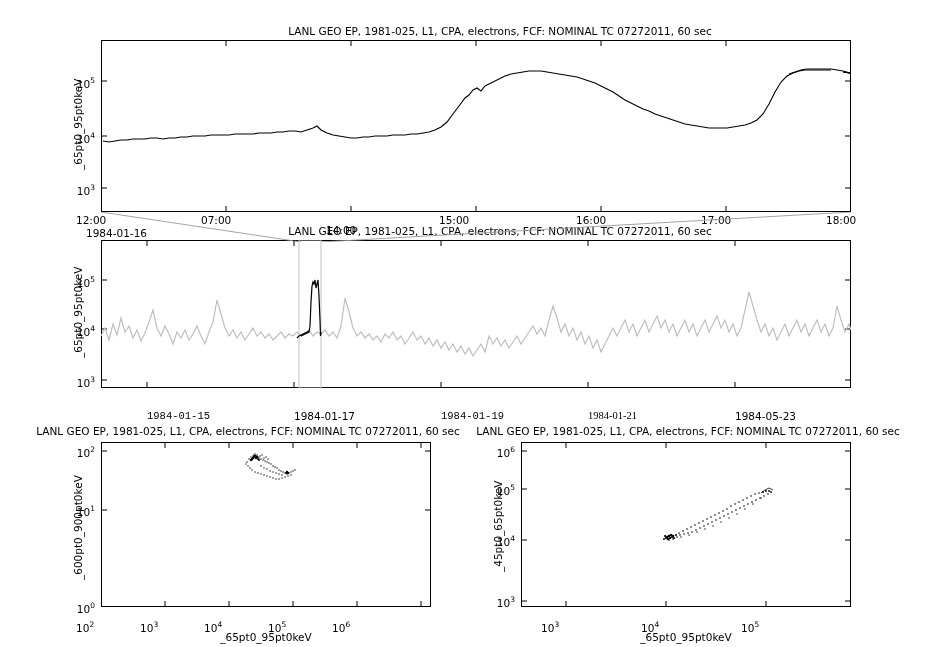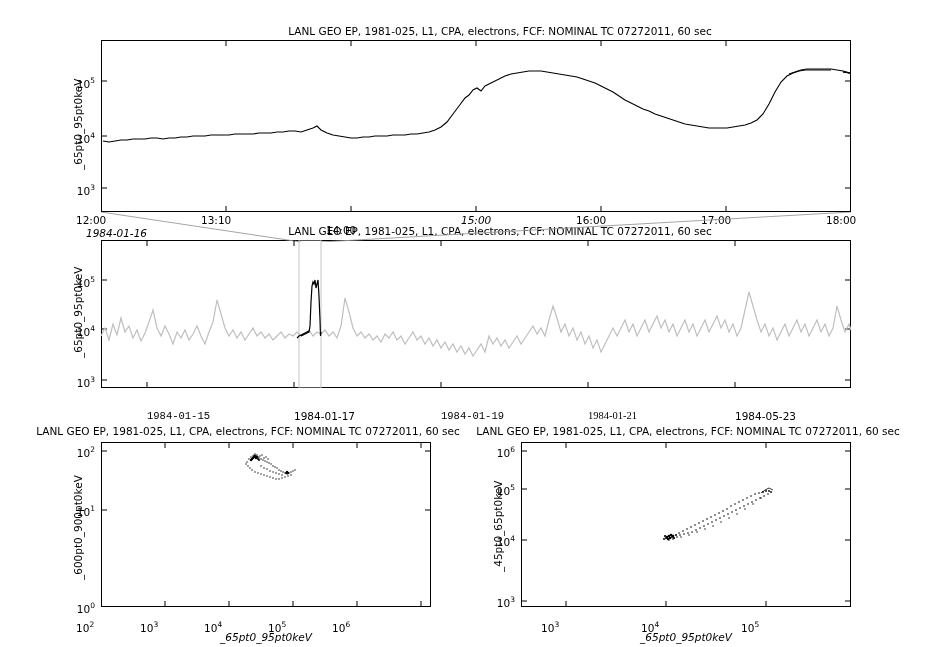--- a/index.html
+++ b/index.html
@@ -1,44 +1,44 @@
 <!DOCTYPE html>
 <html><head>
 <meta charset="utf-8">
 <style>
   html,body{margin:0;padding:0;background:#ffffff;}
   body{width:926px;height:647px;position:relative;font-family:"DejaVu Sans",sans-serif;color:#000;overflow:hidden;}
   .panel{position:absolute;}
   .title{position:absolute;font-size:10.5px;text-align:center;white-space:nowrap;color:#000;}
   .axes{position:absolute;border:1px solid #000;box-sizing:border-box;background:#fff;}
   .ylabel{position:absolute;font-size:10.5px;white-space:nowrap;transform-origin:0 0;transform:rotate(-90deg);}
-  .xlabel{position:absolute;font-size:10.5px;white-space:nowrap;text-align:center;font-style:italic;}
+  .xlabel{position:absolute;font-size:10.5px;white-space:nowrap;text-align:center;}
   .tick-x{position:absolute;font-size:10.5px;white-space:nowrap;text-align:left;}
   .tick-y{position:absolute;font-size:10.5px;white-space:nowrap;text-align:right;}
   .sup{font-size:7.5px;vertical-align:super;}
   svg{display:block;}
   .tk{stroke:#000;stroke-width:1;}
 </style>
 </head>
 <body>
 
 <div class="panel">
   <div class="title" style="left:155px;top:25px;width:690px;">LANL GEO EP, 1981-025, L1, CPA, electrons, FCF: NOMINAL TC 07272011, 60 sec</div>
   <div class="axes" style="left:101px;top:40px;width:750px;height:172px;"></div>
 
   <div class="ylabel" style="left:72px;top:170px;font-size:10.5px;">_65pt0_95pt0keV</div>
 
   <div class="tick-y" style="left:57px;top:183px;width:38px;"><span>10</span><span class="sup">3</span></div>
   <div class="tick-y" style="left:57px;top:131px;width:38px;"><span>10</span><span class="sup">4</span></div>
   <div class="tick-y" style="left:57px;top:76px;width:38px;"><span>10</span><span class="sup">5</span></div>
 
   <div class="tick-x" style="left:76px;top:214px;width:50px;">12:00</div>
-  <div class="tick-x" style="left:201px;top:214px;width:50px;">13:10</div>
+  <div class="tick-x" style="left:201px;top:214px;width:50px;">07:00</div>
   <div class="tick-x" style="left:326px;top:224px;width:50px;">14:00</div>
-  <div class="tick-x" style="left:461px;top:214px;width:50px;font-style:italic;">15:00</div>
+  <div class="tick-x" style="left:439px;top:214px;width:50px;">15:00</div>
   <div class="tick-x" style="left:576px;top:214px;width:50px;">16:00</div>
   <div class="tick-x" style="left:701px;top:214px;width:50px;">17:00</div>
   <div class="tick-x" style="left:826px;top:214px;width:50px;">18:00</div>
 
   <div class="xlabel" style="left:86px;top:227px;width:100px;text-align:left;">1984-01-16</div>
 
   <svg style="position:absolute;left:101px;top:40px;" width="750" height="172" viewBox="0 0 750 172">
 
     <g class="tk">
       <line x1="0" y1="172" x2="0" y2="166"></line>

